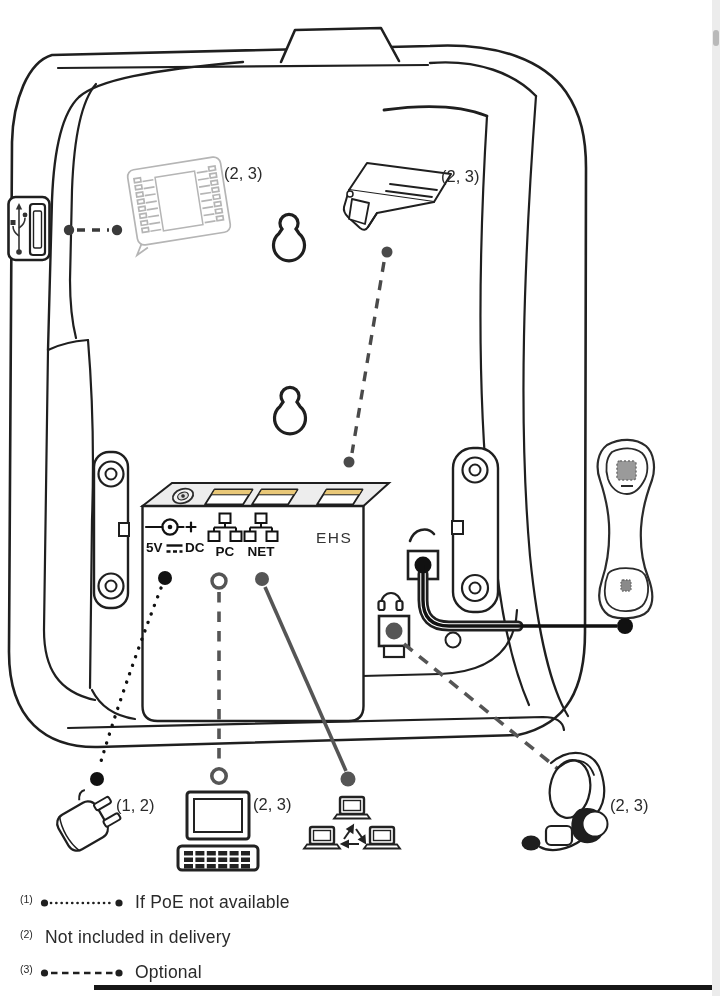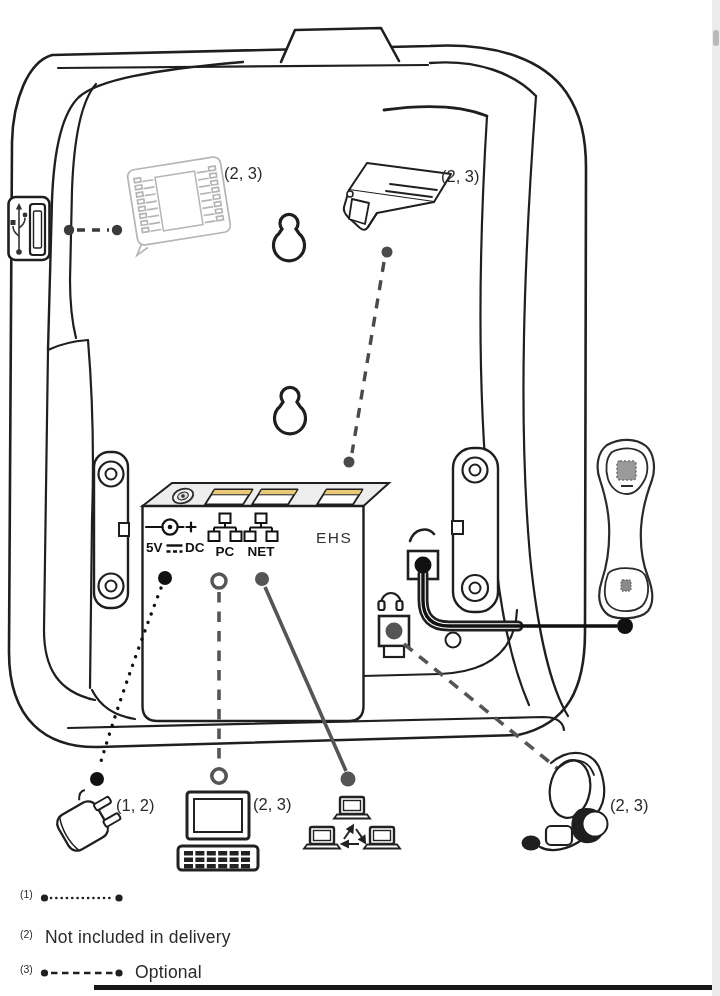--- a/index.html
+++ b/index.html
@@ -343,20 +343,21 @@
   <text class="lbl" x="610" y="811">(2, 3)</text>
 </svg>
 
 <div class="legend-row" style="left:20px;top:892px;">
   <span class="legend-sup">(1)</span>
   <svg class="legend-marker" width="84" height="12" viewBox="0 0 84 12">
     <circle cx="4.5" cy="6" r="3.6" fill="#1f1f1f"></circle>
     <line x1="11" y1="6" x2="73" y2="6" stroke="#1f1f1f" stroke-width="2.6" stroke-linecap="round" stroke-dasharray="0.1 5.2"></line>
     <circle cx="79" cy="6" r="3.6" fill="#1f1f1f"></circle>
   </svg>
+  <span class="legend-text">If PoE not available</span>
 </div>
 
 <div class="legend-row" style="left:20px;top:927px;">
   <span class="legend-sup">(2)</span>
   <span class="legend-text" style="margin-left:5px;text-align:right;">Not included in delivery</span>
 </div>
 
 <div class="legend-row" style="left:20px;top:962px;">
   <span class="legend-sup">(3)</span>
   <svg class="legend-marker" width="84" height="12" viewBox="0 0 84 12">

